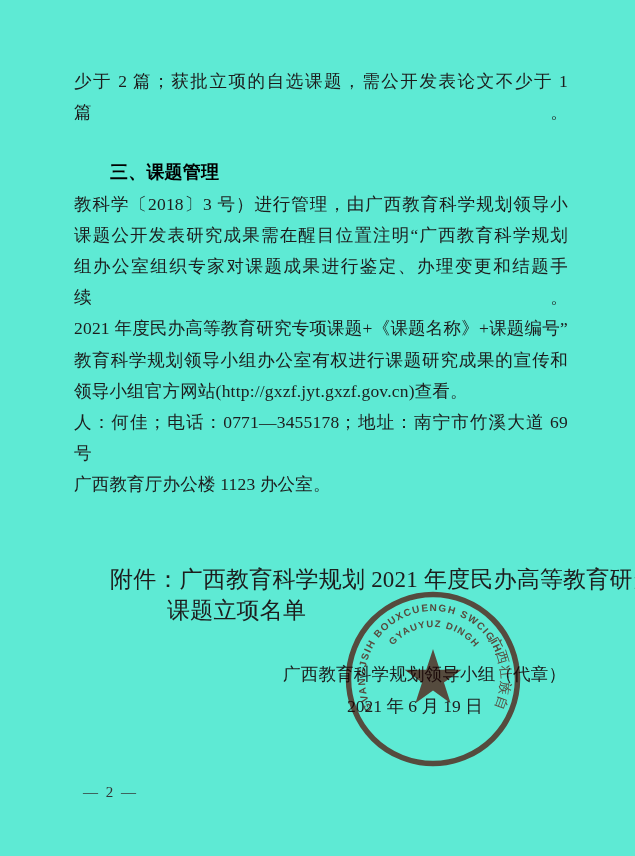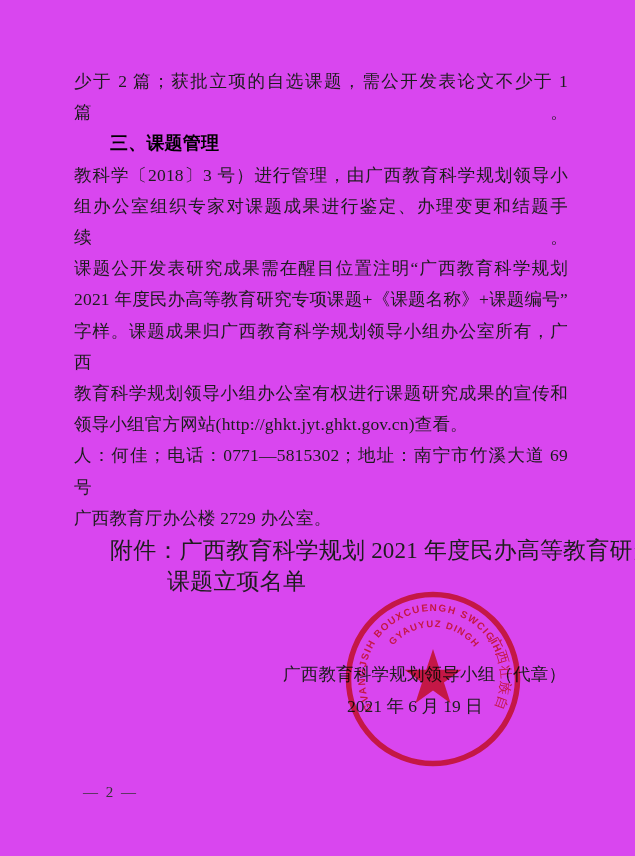--- a/index.html
+++ b/index.html
@@ -7,39 +7,39 @@
   body {
     background: #ffffff;
     font-family: "Liberation Serif", "DejaVu Serif", serif;
     color: #1d1d1d;
     position: relative;
     overflow: hidden;
   }
   .page {
     position: absolute;
     inset: 0;
-    background: #d946ef;
+    background: #5eead4;
   }
   
   .body-text {
     position: absolute;
     left: 74px;
     top: 66px;
     width: 494px;
     font-size: 17.5px;
     line-height: 31.2px;
     letter-spacing: 0.2px;
   }
   .line { white-space: nowrap; }
   .line.fill {
     white-space: normal;
     text-align: justify;
     text-align-last: justify;
   }
-  .line.indent { text-indent: 36px; }
+  .line.indent { text-indent: 36px; margin-top: 29px; }
   .line.heading {
     font-family: "Liberation Sans", "DejaVu Sans", sans-serif;
     font-weight: bold;
     font-size: 18px;
     color: #000000;
   }
   
   .attachment {
     position: absolute;
     left: 74px;
@@ -91,28 +91,27 @@
 </style>
 </head>
 <body>
 
 <div class="page">
 
   <div class="body-text">
     <div class="line fill">少于 2 篇；获批立项的自选课题，需公开发表论文不少于 1 篇。</div>
     <div class="line heading indent">三、课题管理</div>
     <div class="line fill">教科学〔2018〕3 号）进行管理，由广西教育科学规划领导小</div>
+    <div class="line fill">课题公开发表研究成果需在醒目位置注明“广西教育科学规划</div>
     <div class="line fill">组办公室组织专家对课题成果进行鉴定、办理变更和结题手续。</div>
-    <div class="line fill">课题公开发表研究成果需在醒目位置注明“广西教育科学规划</div>
     <div class="line fill">2021 年度民办高等教育研究专项课题+《课题名称》+课题编号”</div>
-    <div class="line fill">字样。课题成果归广西教育科学规划领导小组办公室所有，广西</div>
     <div class="line fill">教育科学规划领导小组办公室有权进行课题研究成果的宣传和</div>
-    <div class="line">领导小组官方网站(http://ghkt.jyt.ghkt.gov.cn)查看。</div>
-    <div class="line fill">人：何佳；电话：0771—5815302；地址：南宁市竹溪大道 69 号</div>
-    <div class="line">广西教育厅办公楼 2729 办公室。</div>
+    <div class="line">领导小组官方网站(http://gxzf.jyt.gxzf.gov.cn)查看。</div>
+    <div class="line fill">人：何佳；电话：0771—3455178；地址：南宁市竹溪大道 69 号</div>
+    <div class="line">广西教育厅办公楼 1123 办公室。</div>
   </div>
 
   <div class="attachment">
     <div class="line indent">附件：广西教育科学规划 2021 年度民办高等教育研究专项</div>
     <div class="line attach-hang">课题立项名单</div>
   </div>
 
   <div class="signature">广西教育科学规划领导小组（代章）</div>
   <div class="date">2021 年 6 月 19 日</div>
 

